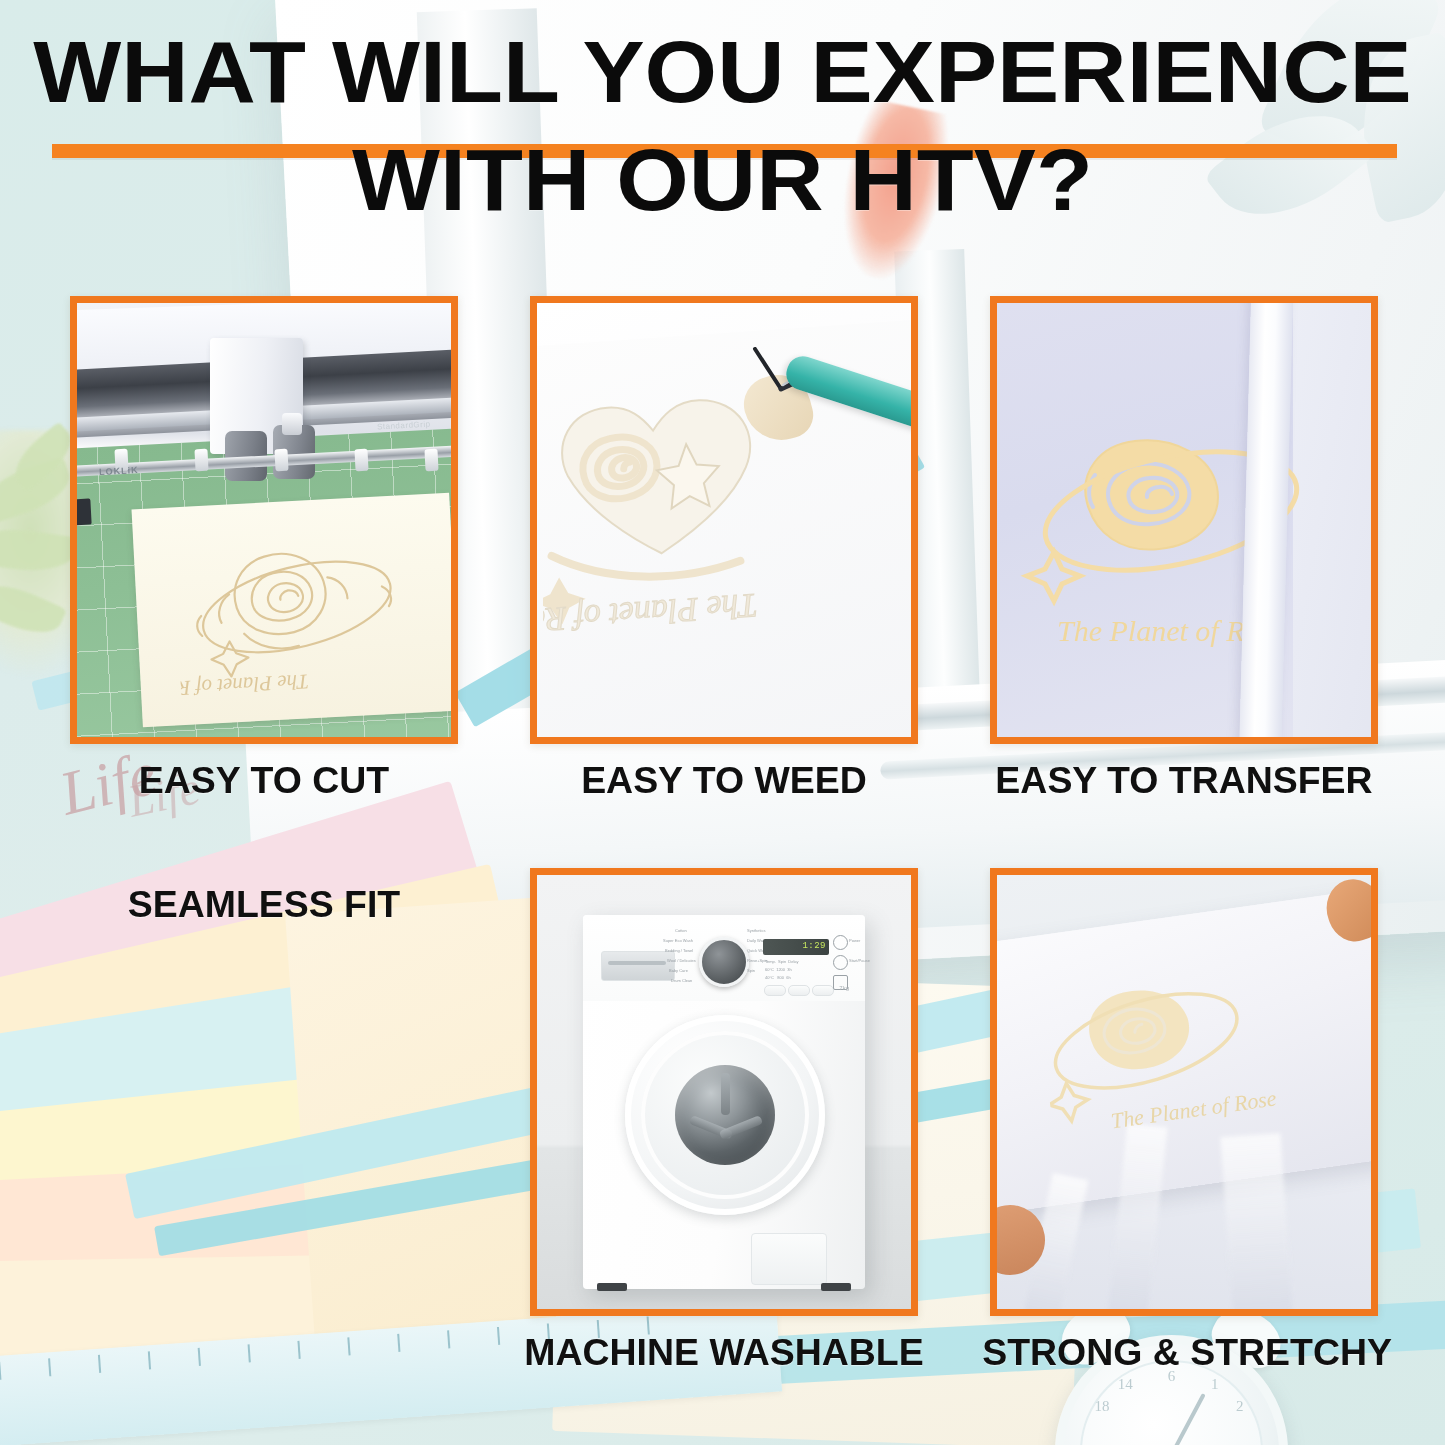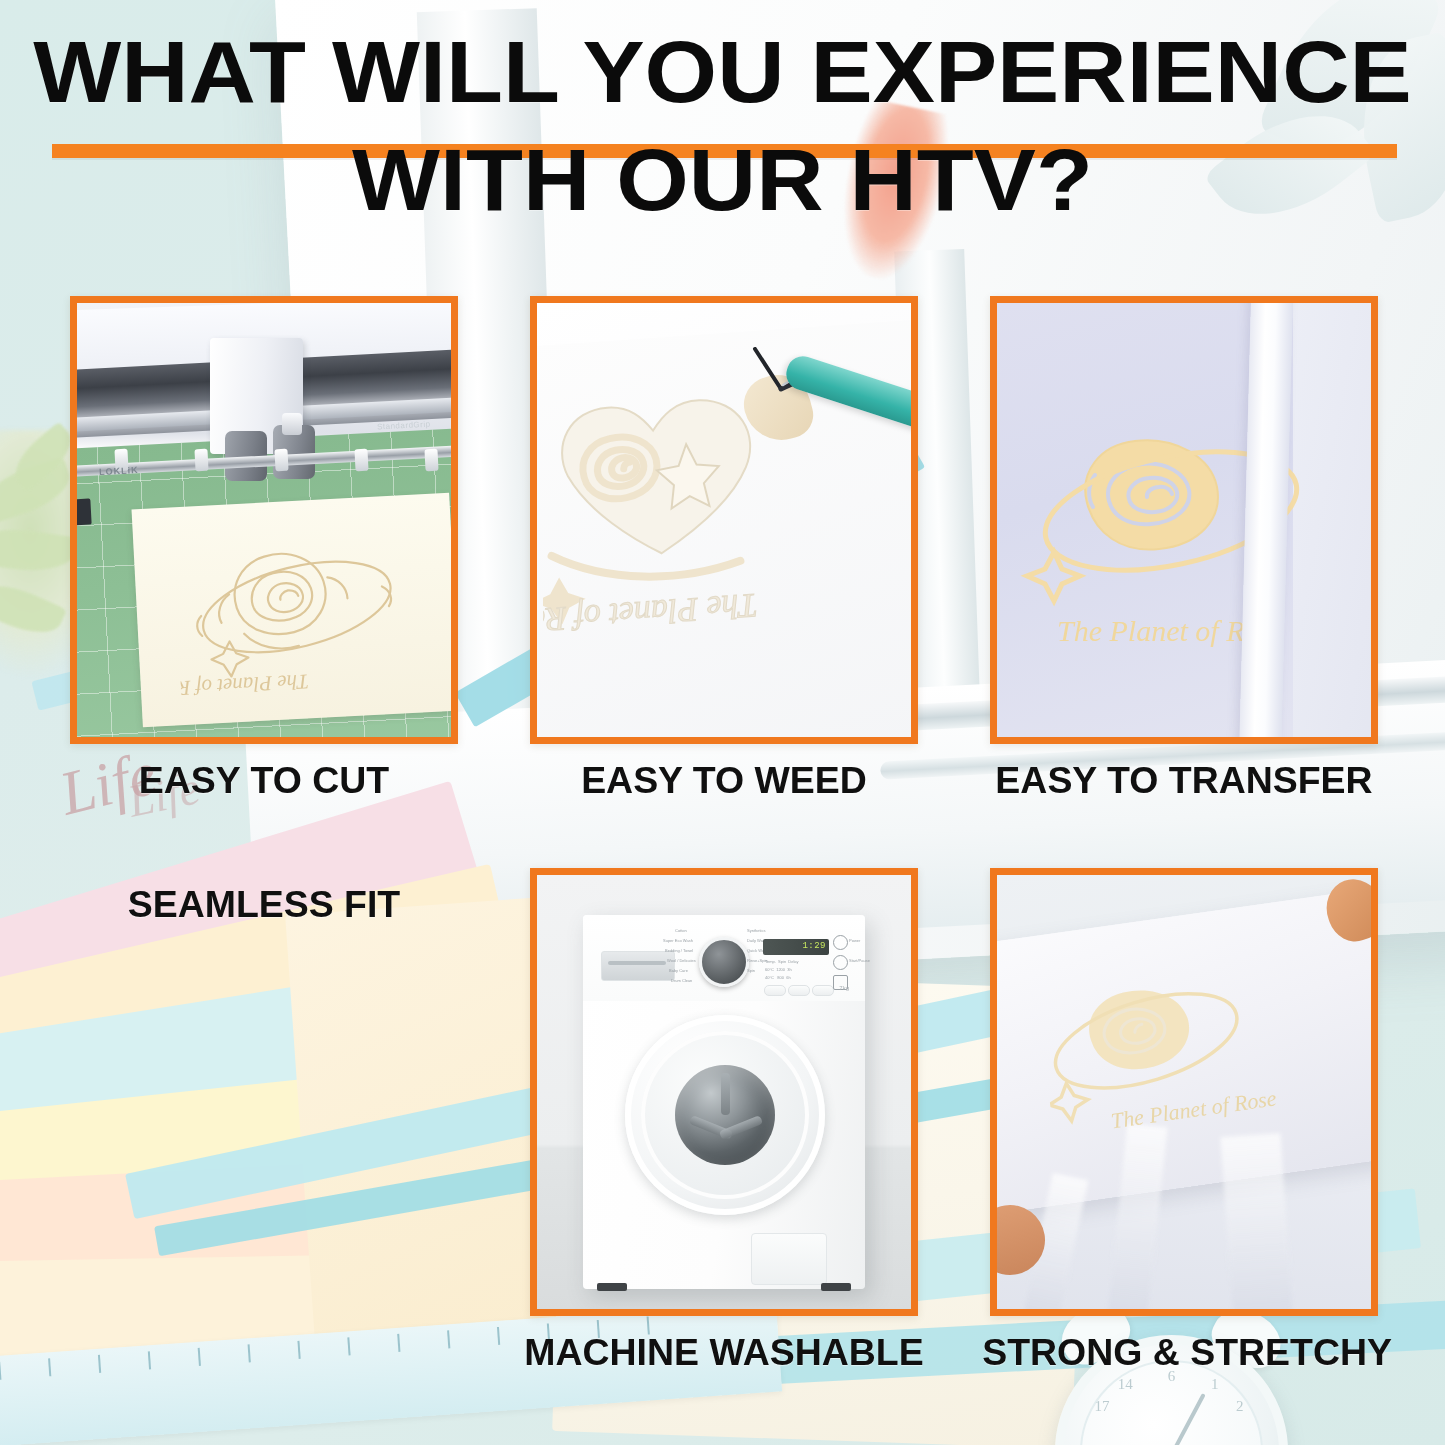--- a/index.html
+++ b/index.html
@@ -317,21 +317,21 @@
   <div class="clock-bell" style="left:1060px;top:1308px;transform:rotate(-28deg);"></div>
   <div class="clock-bell" style="left:1212px;top:1312px;transform:rotate(26deg);"></div>
   <div class="clock">
     <div class="clock-face">
       <div class="clock-num" style="left:50%;top:6px;transform:translateX(-50%);">6</div>
       <div class="clock-num" style="left:72%;top:14px;">1</div>
       <div class="clock-num" style="left:86%;top:36px;">2</div>
       <div class="clock-num" style="right:6px;top:50%;transform:translateY(-50%);">3</div>
 
       <div class="clock-num" style="left:5px;top:50%;transform:translateY(-50%);">9</div>
-      <div class="clock-num" style="left:7%;top:36px;">17</div>
+      <div class="clock-num" style="left:7%;top:36px;">18</div>
       <div class="clock-num" style="left:20%;top:14px;">14</div>
 
       <div class="clock-hand" style="left:50%;top:50%;width:68px;height:4px;transform:rotate(-62deg);"></div>
 
     </div>
   </div>
 
 </div>
 
 <div class="header">

